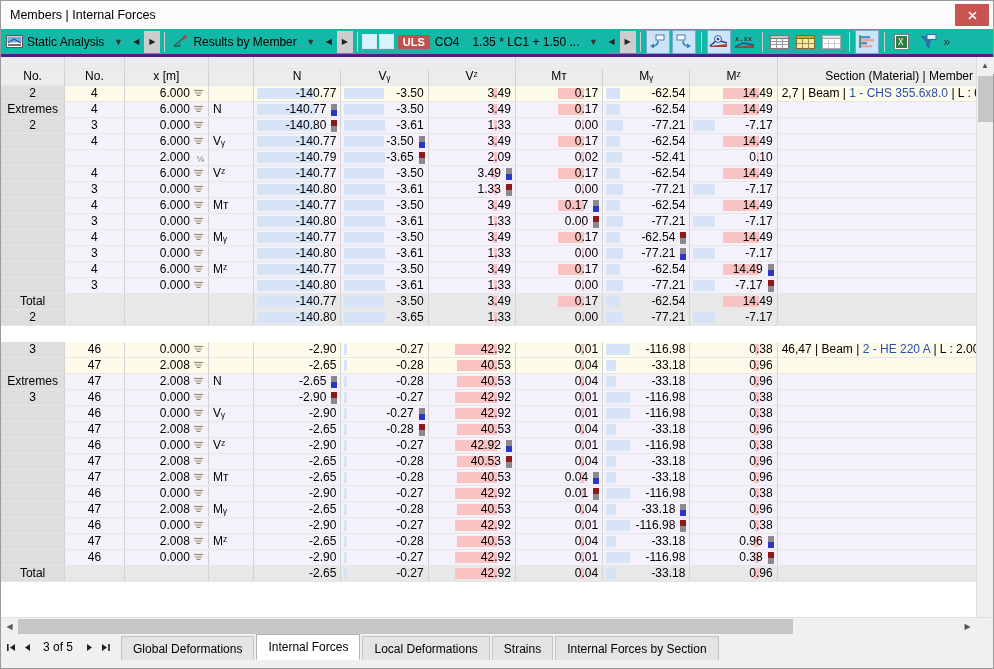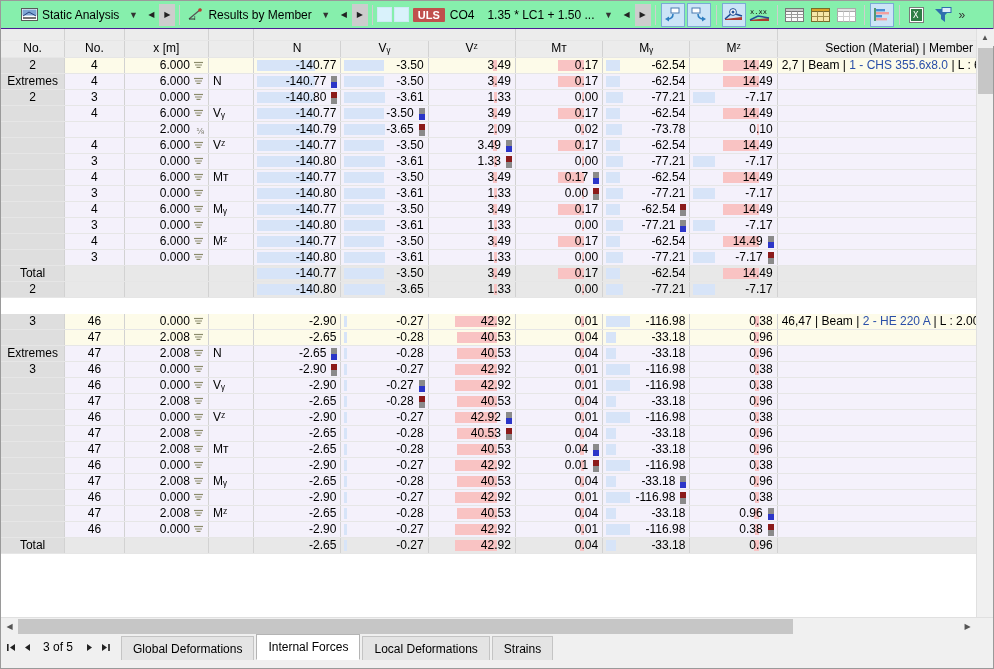--- a/index.html
+++ b/index.html
@@ -55,24 +55,24 @@
   }
   .menubar .mi {
     padding: 2px 8px;
     cursor: default;
   }
 
   
   .toolbar {
     height: 28px;
     flex: 0 0 28px;
-    background: #86efac;
+    background: #14b8a6;
     display: flex; align-items: center;
-    padding: 0 17px;
-    border-bottom: 1px solid #4c1d95;
+    padding: 0 2px;
+    border-bottom: 3px solid #4c1d95;
   }
   .tb-sep {
     width: 1px; height: 20px; background: #cfcfcf; margin: 0 4px;
   }
   .combo {
     display: flex; align-items: center;
     height: 22px;
     background: #fff;
     border: 1px solid #d7d7d7;
     padding: 0 2px 0 3px;
@@ -276,20 +276,28 @@
     height: 8px; flex: 0 0 8px; background: #f0f0f0;
   }
 
   svg { display:block; }
 </style>
 </head>
 <body>
 
 <div class="window">
 
+  <div class="titlebar">
+    <span class="title">Members | Internal Forces</span>
+    <div class="close-btn">
+      <svg width="9" height="9" viewBox="0 0 9 9">
+        <path d="M1 1 L8 8 M8 1 L1 8" stroke="#fff" stroke-width="1.6" fill="none"></path>
+      </svg>
+    </div>
+  </div>
 
 
   <div class="toolbar">
 
     <div class="combo nb">
       <span>
         <svg width="17" height="15" viewBox="0 0 17 15">
           <rect x="0.5" y="1.5" width="16" height="12" fill="#fff" stroke="#5a5a5a"></rect>
           <rect x="1.5" y="2.5" width="14" height="6" fill="#7ea6d4"></rect>
           <path d="M2 11 L15 11" stroke="#3a3a3a" stroke-width="1.4"></path>
@@ -540,21 +548,21 @@
               <td class="nodecell"></td>
               <td class="loccell"><span>2.000</span><span class="loc-ico">⅛</span></td>
               <td class="extcell"></td>
               <td class="valcell"><div class="bar neg" style="width: 58px;"></div><span class="cellnum">-140.79</span></td>
               <td class="valcell" style="padding-right: 14px;"><div class="bar neg" style="width: 41px;"></div><span class="cellnum">-3.65</span><span class="mk max">
                   <i></i>
                   <i></i>
                 </span></td>
               <td class="valcell"><div class="bar pos" style="width: 3px;"></div><span class="cellnum">2.09</span></td>
               <td class="valcell"><div class="bar pos" style="width: 3px;"></div><span class="cellnum">0.02</span></td>
-              <td class="valcell"><div class="bar neg" style="width: 16px;"></div><span class="cellnum">-73.78</span></td>
+              <td class="valcell"><div class="bar neg" style="width: 16px;"></div><span class="cellnum">-52.41</span></td>
               <td class="valcell"><div class="bar pos" style="width: 2px;"></div><span class="cellnum">0.10</span></td>
               <td class="seccell"></td>
             </tr>
             <tr class="r-lilac">
               <td class="memcell"></td>
               <td class="nodecell">4</td>
               <td class="loccell"><span>6.000</span><span class="loc-ico"><svg width="11" height="9" viewBox="0 0 11 9">
                     <path d="M1 1.5 H10" stroke="#8a8a6a" stroke-width="1.2"></path>
                     <path d="M2 4 H9 M3.5 6.4 H7.5" stroke="#8a8a6a" stroke-width="1.2"></path>
                   </svg></span></td>
@@ -1046,16 +1054,17 @@
       <svg width="9" height="9" viewBox="0 0 9 9">
         <path d="M1 1 L6 4.5 L1 8 Z" fill="#222"></path>
         <rect x="7.2" y="1" width="1.6" height="7" fill="#222"></rect>
       </svg>
     </div>
 
     <div class="tab">Global Deformations</div>
     <div class="tab sel">Internal Forces</div>
     <div class="tab">Local Deformations</div>
     <div class="tab">Strains</div>
+    <div class="tab">Internal Forces by Section</div>
   </div>
 
   <div class="statusstrip"></div>
 </div>
 
 </body></html>

